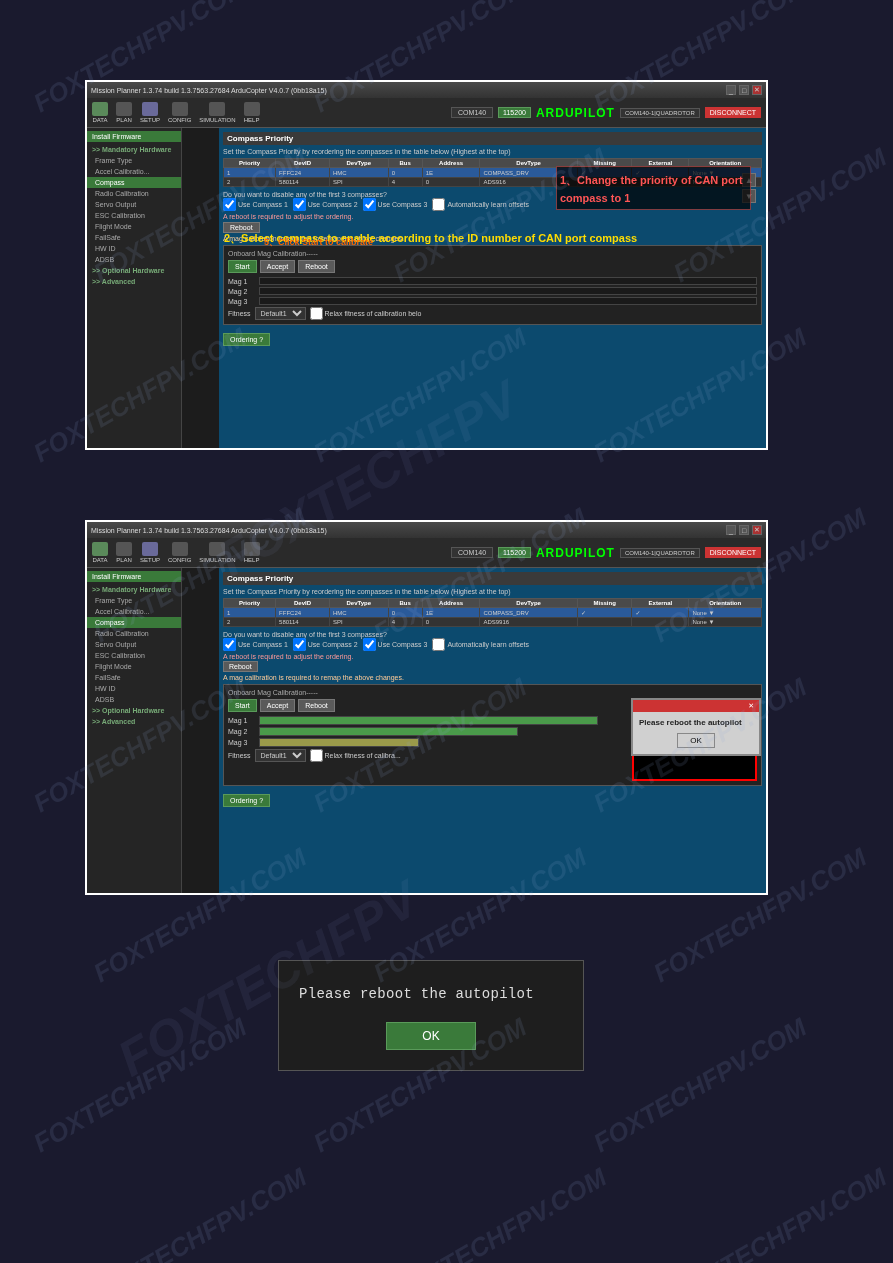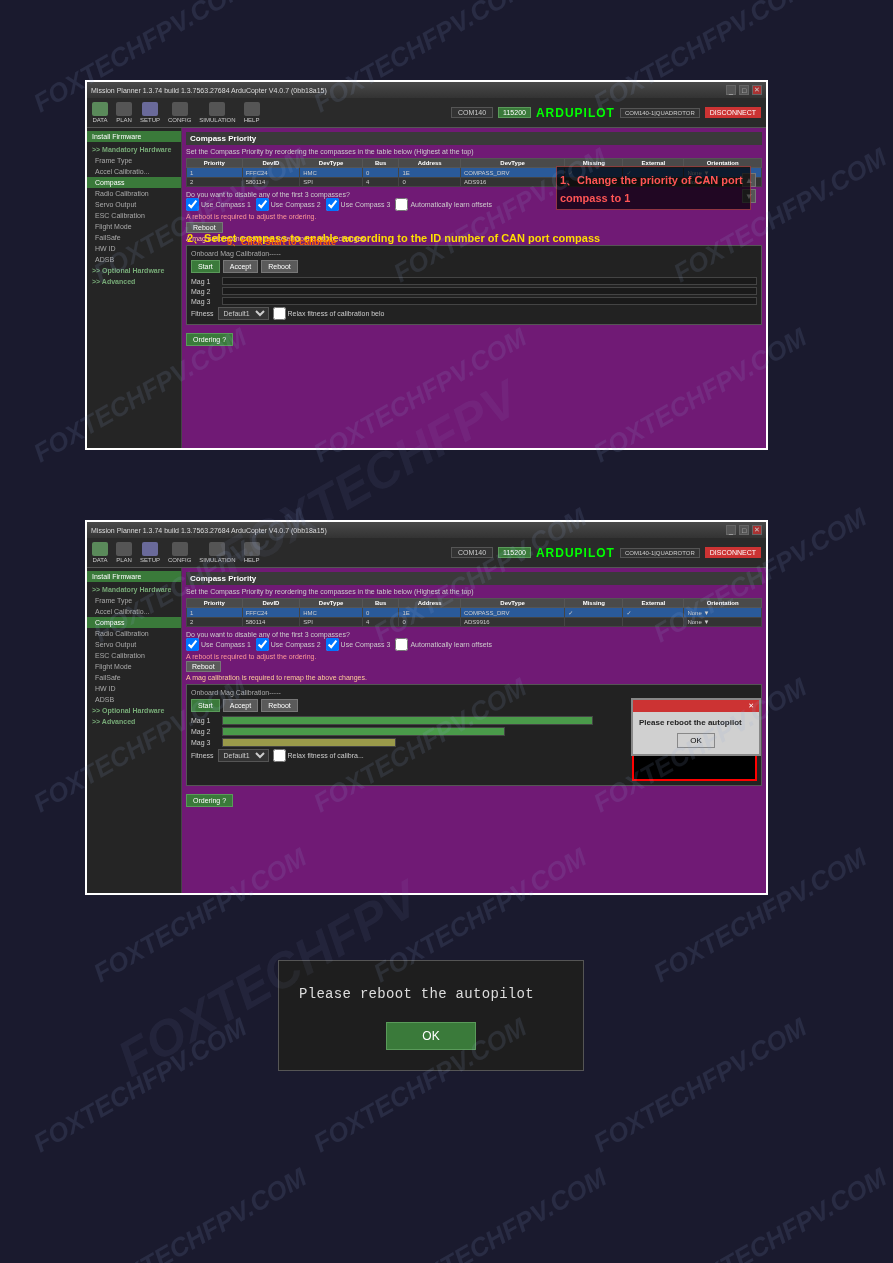--- a/index.html
+++ b/index.html
@@ -129,23 +129,24 @@
     .sidebar-section {
       font-size: 7px;
       color: #77aa77;
       padding: 2px 5px;
       font-weight: bold;
     }
 
     
     .content-panel {
       flex: 1;
-      background: #701a75;
+      background: #0c4a6e;
       padding: 4px;
       overflow: hidden;
+      margin-left: 37px;
     }
 
     .panel-title {
       color: #fff;
       font-size: 8px;
       font-weight: bold;
       margin-bottom: 3px;
       background: #3a3a3a;
       padding: 2px 4px;
     }

